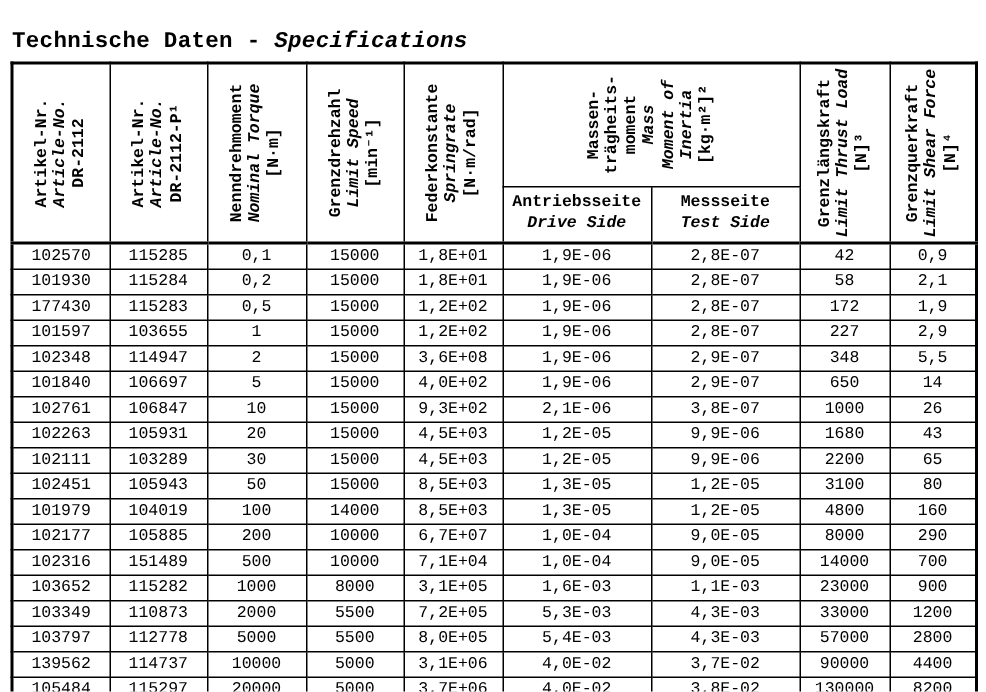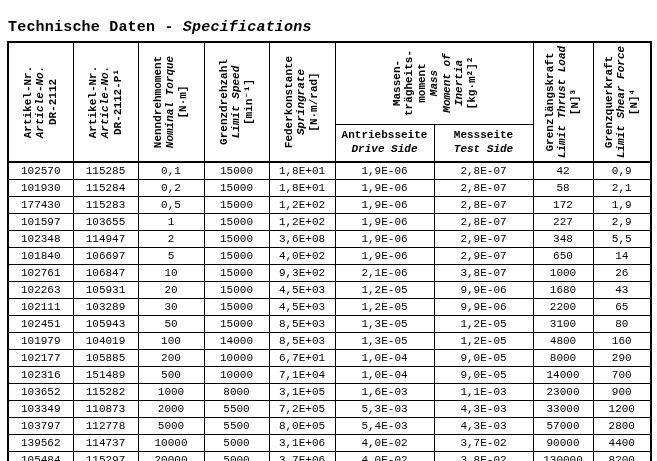--- a/index.html
+++ b/index.html
@@ -289,21 +289,21 @@
           <td>1,3E-05</td>
           <td>1,2E-05</td>
           <td>4800</td>
           <td>160</td>
         </tr>
         <tr>
           <td>102177</td>
           <td>105885</td>
           <td>200</td>
           <td>10000</td>
-          <td>6,7E+01</td>
+          <td>6,7E+07</td>
           <td>1,0E-04</td>
           <td>9,0E-05</td>
           <td>8000</td>
           <td>290</td>
         </tr>
         <tr>
           <td>102316</td>
           <td>151489</td>
           <td>500</td>
           <td>10000</td>

